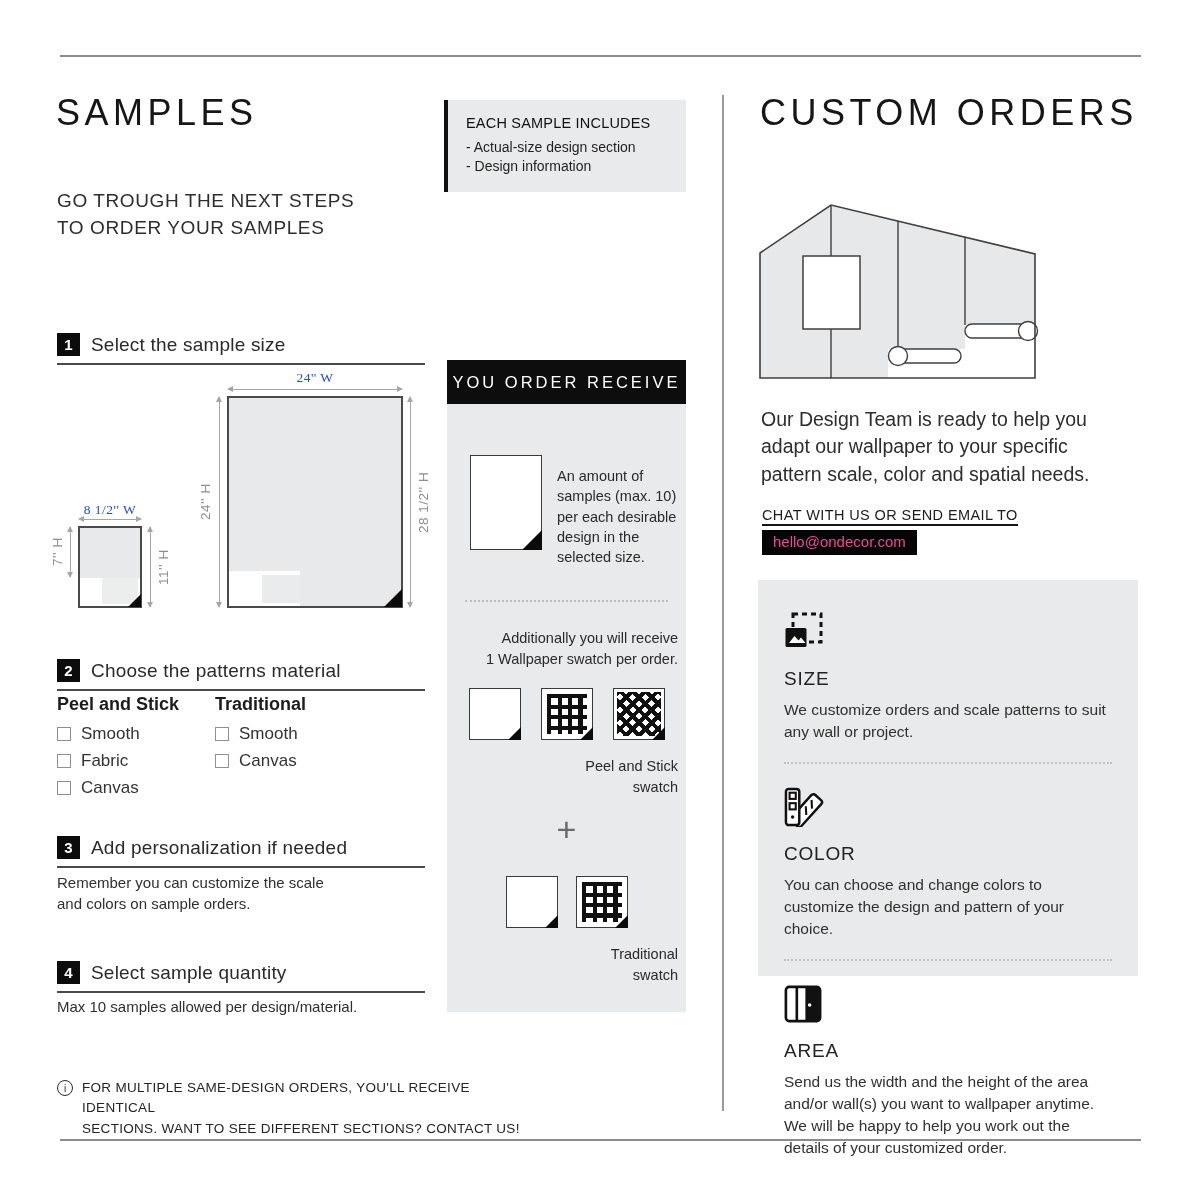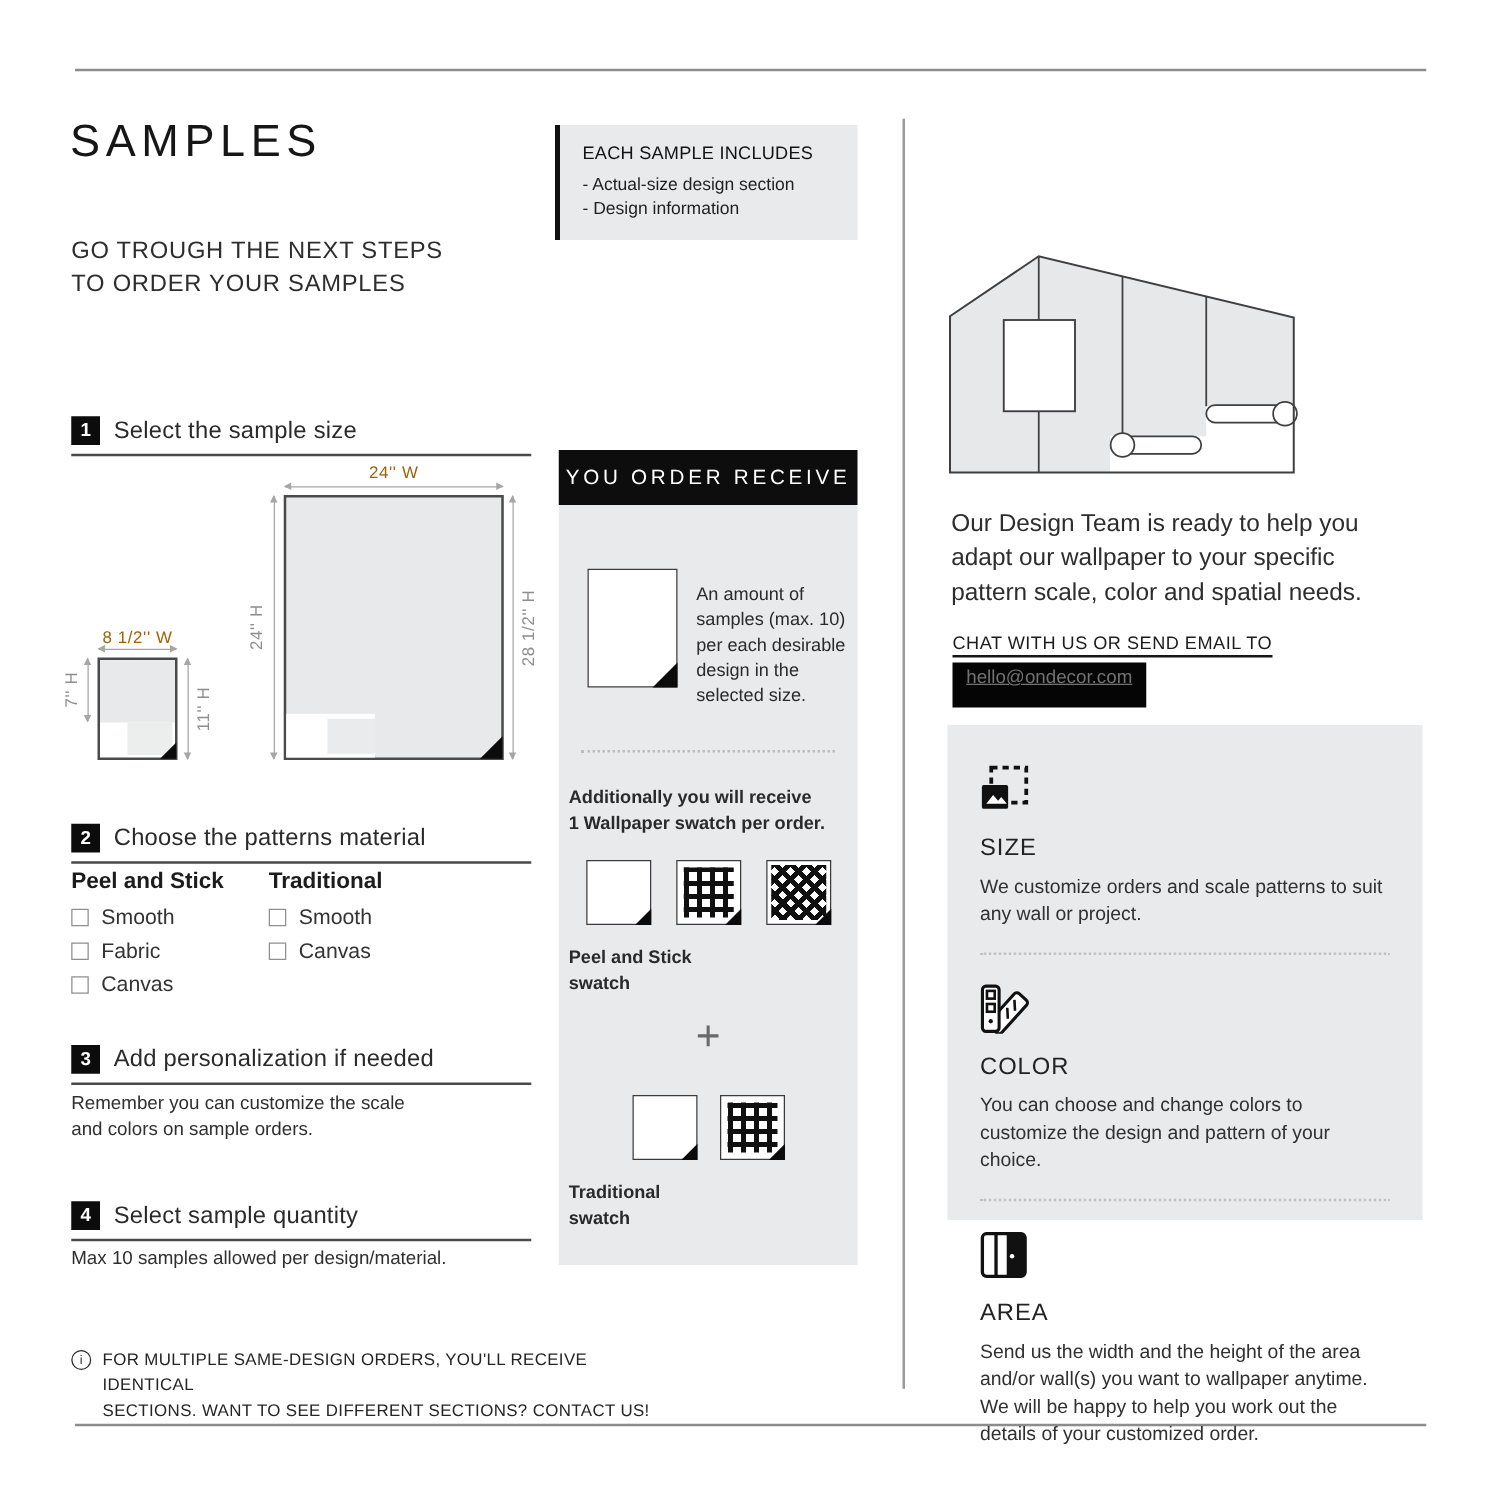--- a/index.html
+++ b/index.html
@@ -42,21 +42,21 @@
   .fold-13 { border-width:0 0 13px 13px; border-color:transparent transparent #0b0b0b transparent; }
   .fold-20 { border-width:0 0 20px 20px; border-color:transparent transparent #0b0b0b transparent; }
 
   .dim { position:absolute; background:#a6a6a6; }
   .dim.h { height:1px; }
   .dim.v { width:1px; }
   .dim.h::before { content:""; position:absolute; left:-1px; top:-3px; border:3.5px solid transparent; border-right:6px solid #a6a6a6; border-left:none; }
   .dim.h::after  { content:""; position:absolute; right:-1px; top:-3px; border:3.5px solid transparent; border-left:6px solid #a6a6a6; border-right:none; }
   .dim.v::before { content:""; position:absolute; top:-1px; left:-3px; border:3.5px solid transparent; border-bottom:6px solid #a6a6a6; border-top:none; }
   .dim.v::after  { content:""; position:absolute; bottom:-1px; left:-3px; border:3.5px solid transparent; border-top:6px solid #a6a6a6; border-bottom:none; }
-  .dimlabel { position:absolute; font-size:13.5px; color:#a16207; letter-spacing:0.5px; text-align:center; white-space:nowrap; }
+  .dimlabel { position:absolute; font-size:13.5px; color:#1d4ed8; letter-spacing:0.5px; text-align:center; white-space:nowrap;font-family:Liberation Serif, serif; }
   .vlabel { position:absolute; width:18px; display:flex; align-items:center; justify-content:center;
     writing-mode:vertical-rl; transform:rotate(180deg); font-size:13.5px; color:#8e8e8e; letter-spacing:0.5px; white-space:nowrap; }
 
   
   .mat-col { position:absolute; top:694px; }
   .mat-title { font-size:18px; font-weight:700; color:#1c1c1c; margin-bottom:9px; }
   .mat-opt { display:flex; align-items:center; gap:10px; font-size:17px; color:#333; margin-bottom:7px; }
   .checkbox { width:12px; height:12px; border:1.5px solid #8f8f8f; background:#fff; flex:none; }
 
   .note { position:absolute; left:57px; font-size:15px; line-height:1.4; color:#2f2f2f; white-space:pre-line; }
@@ -66,37 +66,37 @@
     display:flex; align-items:center; justify-content:center; font-size:10px; color:#2b2b2b; margin-top:2px; }
   .footnote-text { font-size:13.5px; letter-spacing:0.3px; line-height:1.5; color:#242424; white-space:pre-line; }
 
   
   .receive-header { position:absolute; left:447px; top:360px; width:239px; height:44px; background:#0d0d0d;
     color:#fff; display:flex; align-items:center; justify-content:center; font-size:16.5px; letter-spacing:3px; white-space:nowrap; }
   .receive-body { position:absolute; left:447px; top:404px; width:239px; height:608px; background:#e9eaeb; }
   .page-icon { position:absolute; left:23px; top:51px; width:70px; height:93px; background:#fff; border:1.5px solid #3a3a3a; }
   .samples-text { position:absolute; left:110px; top:62px; width:126px; font-size:14.5px; line-height:1.4; color:#2a2a2a; }
   .dotted { position:absolute; left:18px; right:18px; border-top:2px dotted #bdbdbd; }
-  .centered-text { position:absolute; left:8px; right:8px; text-align:left; font-size:14.5px; line-height:1.45; color:#2a2a2a; white-space:pre-line;font-weight:bold; }
+  .centered-text { position:absolute; left:8px; right:8px; text-align:right; font-size:14.5px; line-height:1.45; color:#2a2a2a; white-space:pre-line; }
   .swatch-row { position:absolute; left:0; right:0; display:flex; justify-content:center; gap:20px; }
   .swatch { width:50px; height:50px; background:#fff; border:1.5px solid #3a3a3a; position:relative; flex:none; }
   .grid-fill { position:absolute; inset:5px;
     background-image:repeating-linear-gradient(to right,#101010 0 4px,transparent 4px 10.5px),
                      repeating-linear-gradient(to bottom,#101010 0 4px,transparent 4px 10.5px); }
   .cross-fill { position:absolute; inset:3px;
     background-image:repeating-linear-gradient(45deg,transparent 0 5px,#101010 5px 9px),
                      repeating-linear-gradient(-45deg,transparent 0 5px,#101010 5px 9px); }
   .plus-sign { position:absolute; left:0; right:0; text-align:center; font-size:34px; font-weight:200; color:#6a6a6a; line-height:1; }
 
   
   .house-wrap { position:absolute; left:757px; top:197px; }
   .custom-intro { position:absolute; left:761px; top:406px; width:368px; font-size:19.5px; line-height:1.4; color:#2d2d2d; }
   .chat-label { position:absolute; left:762px; top:507px; font-size:14.5px; letter-spacing:0.4px; color:#1c1c1c;
     border-bottom:2px solid #161616; padding-bottom:1px; white-space:nowrap; }
-  .email-chip { position:absolute; left:762px; top:530px; background:#050505; color:#737373; font-size:15px; padding:3px 11px 16px; white-space:nowrap;text-decoration:underline; }
+  .email-chip { position:absolute; left:762px; top:530px; background:#050505; color:#ec4899; font-size:15px; padding:3px 11px 5px; white-space:nowrap; }
 
   .custom-panel { position:absolute; left:758px; top:580px; width:380px; height:396px; background:#e9eaeb;
     box-sizing:border-box; padding:32px 26px 0; }
   .feature-icon { margin-bottom:16px; height:40px; }
   .feature-name { font-size:19px; letter-spacing:0.8px; color:#222; margin-bottom:9px; }
   .feature-text { font-size:15.5px; line-height:1.42; color:#303030; max-width:328px; }
   .feature-sep { border-top:2px dotted #c2c2c2; margin:19px 0 23px; width:328px; }
 </style>
 </head>
 <body>
@@ -231,20 +231,21 @@
       </div>
       <div class="swatch">
         <div class="grid-fill"></div>
         <div class="fold fold-13"></div>
       </div>
     </div>
     <div class="centered-text" style="top:540px">Traditional
 swatch</div>
   </div>
 
+  <div class="big-title" style="left:760px; top:92px">CUSTOM ORDERS</div>
 
   <div class="house-wrap">
     <svg width="282" height="183" viewBox="0 0 282 183">
       <polygon points="3,181 3,56 74,8 278,57 278,181" fill="#e7e8ea" stroke="none"></polygon>
       <polygon points="131,181 131,152 208,152 208,128 278,128 278,181" fill="#ffffff" stroke="none"></polygon>
       <line x1="74" y1="8" x2="74" y2="181" stroke="#3f3f3f" stroke-width="1.4"></line>
       <line x1="141" y1="24" x2="141" y2="152" stroke="#3f3f3f" stroke-width="1.4"></line>
       <line x1="208" y1="40" x2="208" y2="128" stroke="#3f3f3f" stroke-width="1.4"></line>
       <rect x="46" y="59" width="57" height="73" fill="#ffffff" stroke="#3f3f3f" stroke-width="1.5"></rect>
       <path d="M141 152 H197 a7 7 0 0 1 0 14 H141 Z" fill="#ffffff" stroke="#3f3f3f" stroke-width="1.4"></path>

